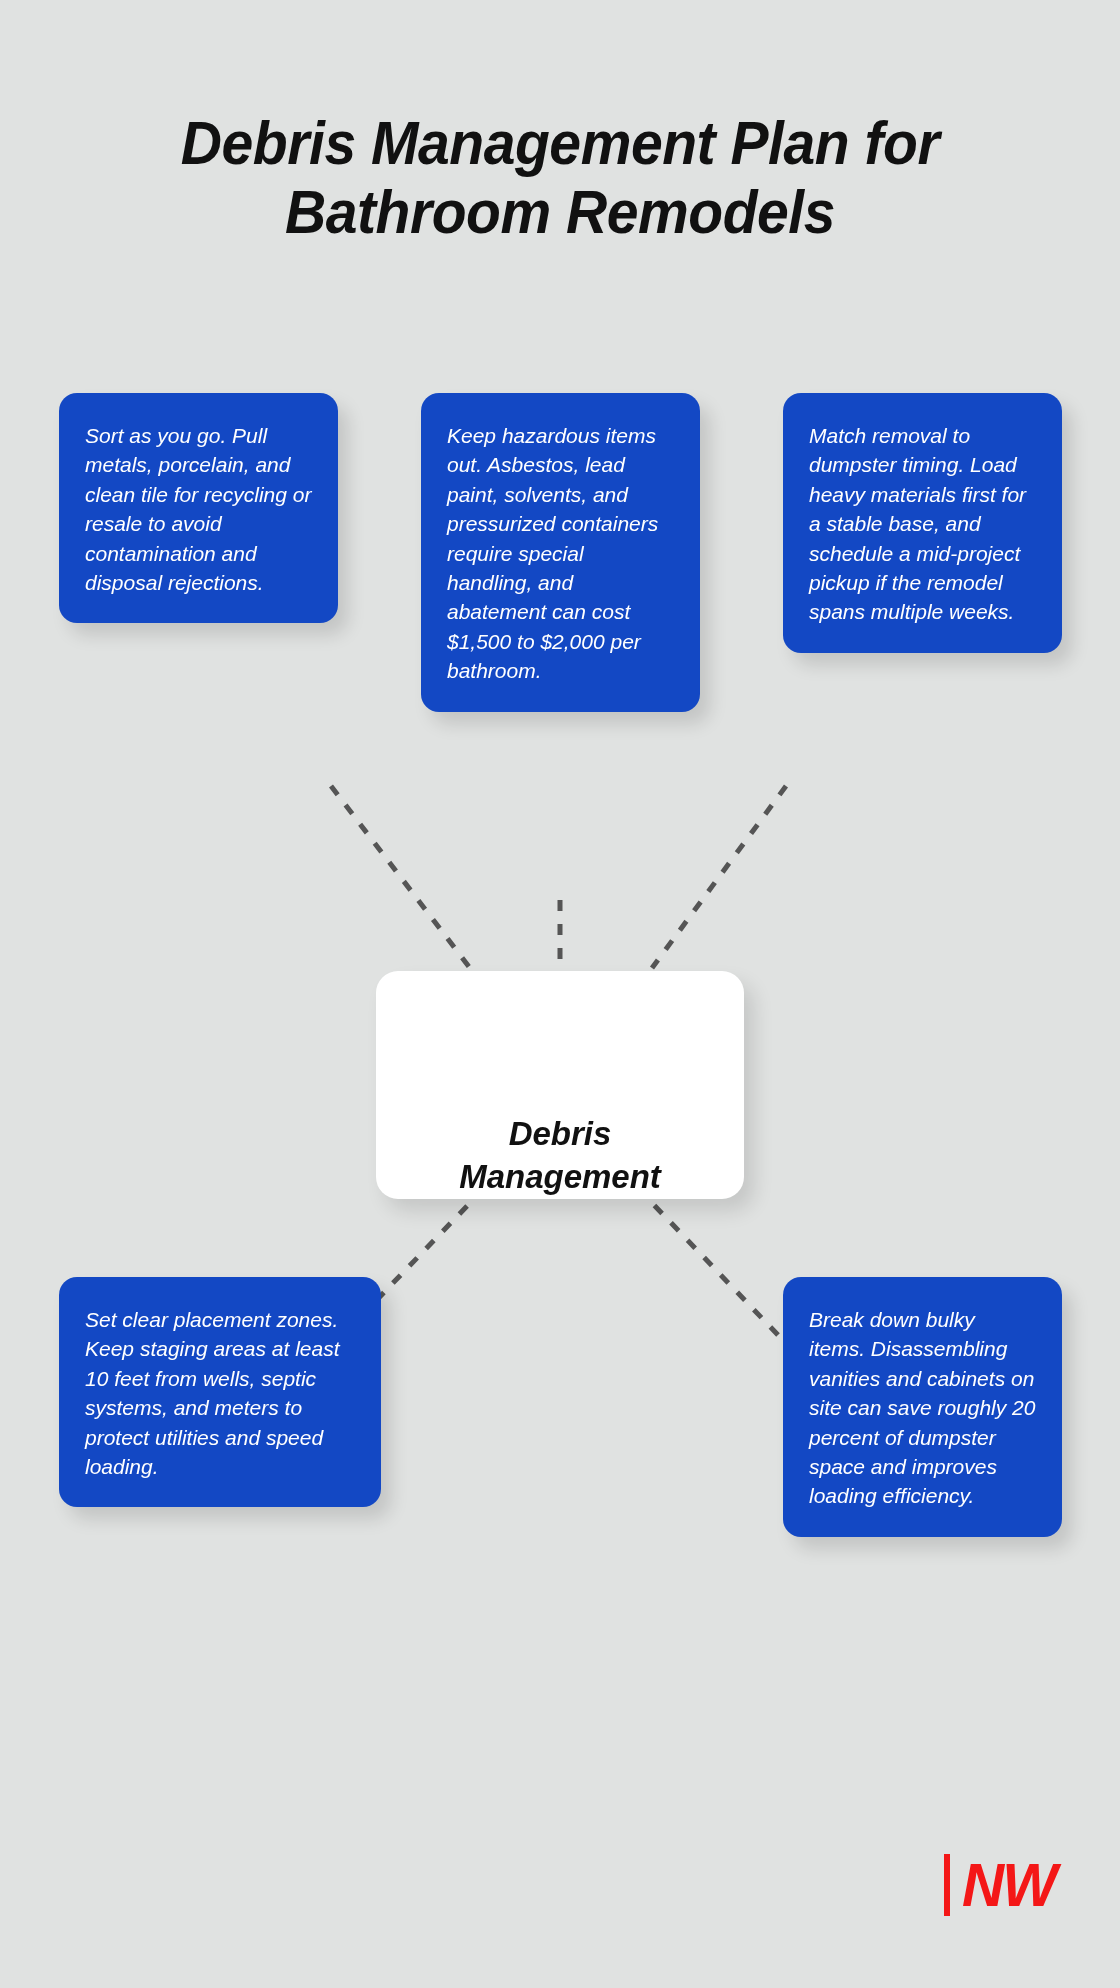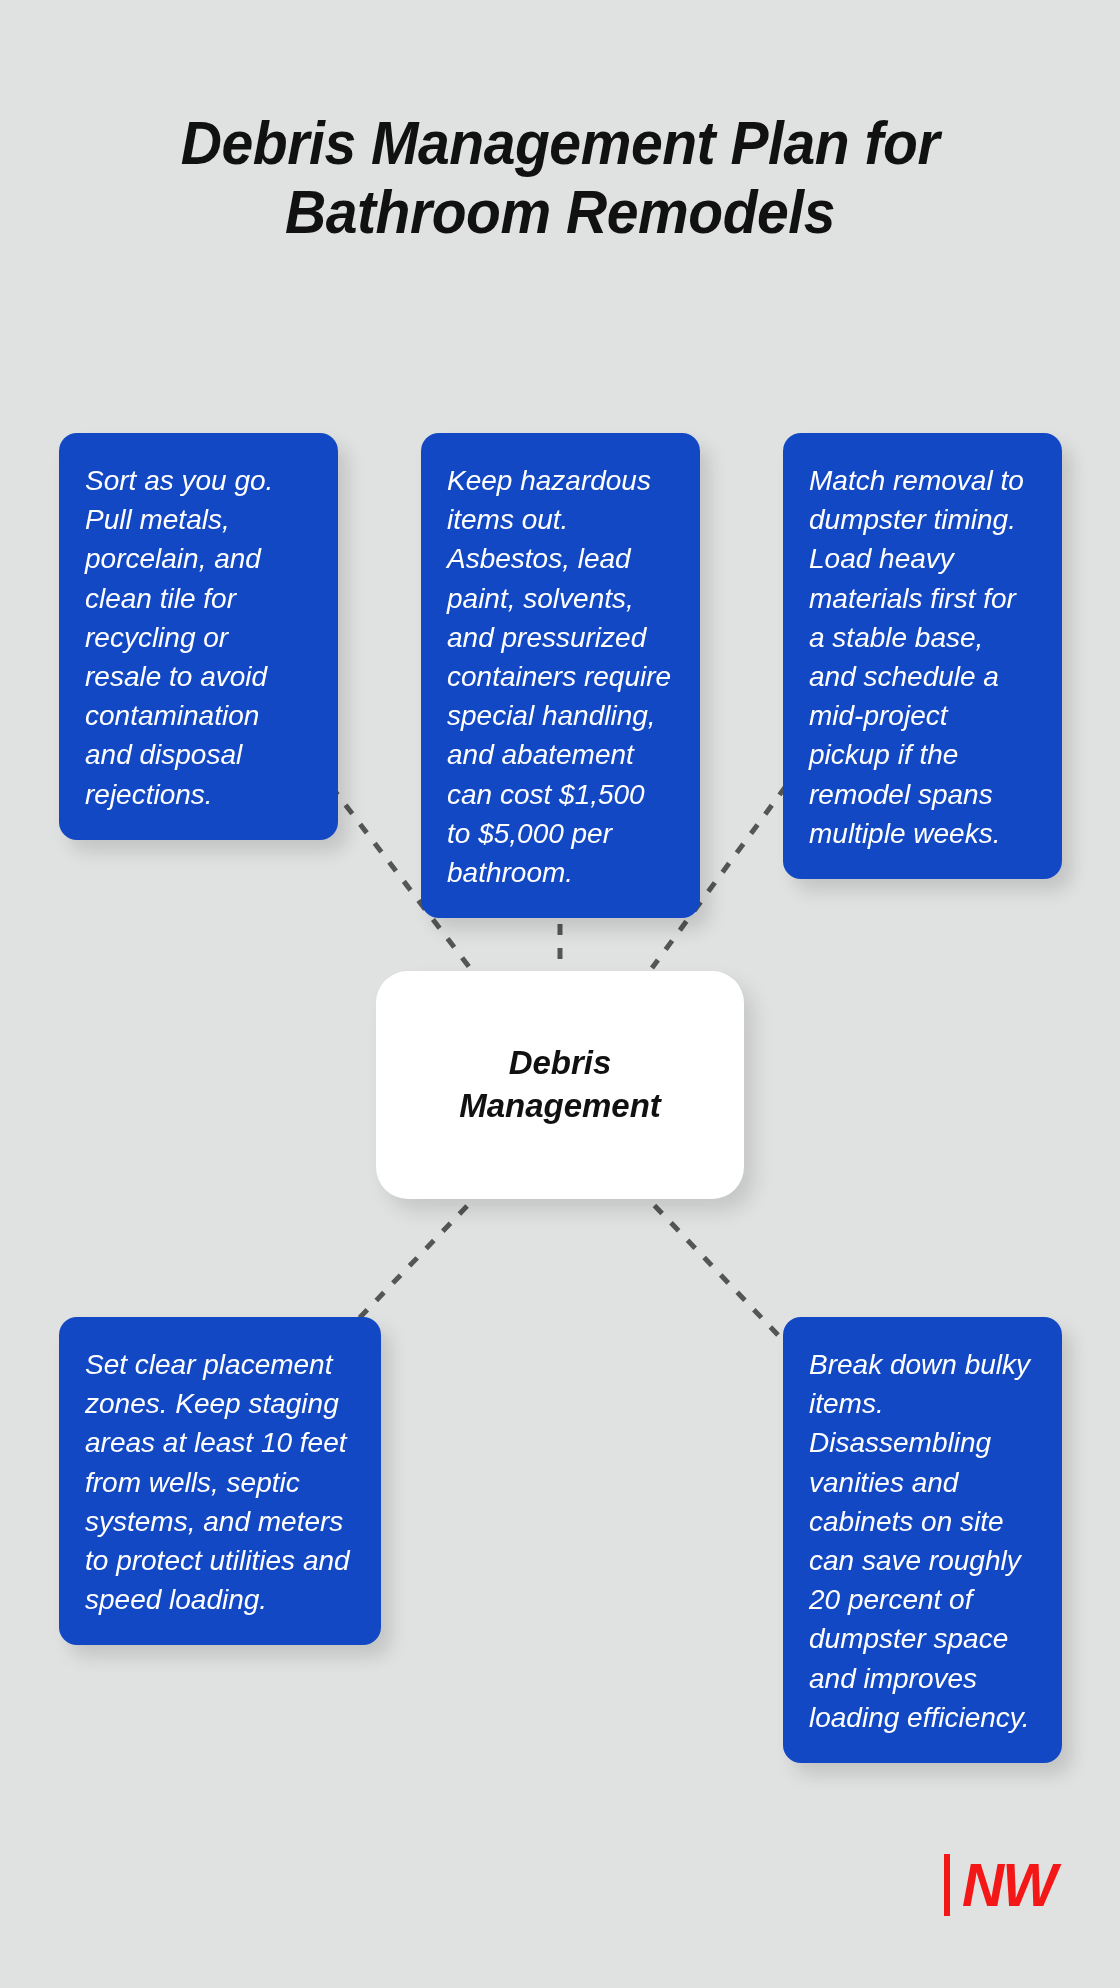--- a/index.html
+++ b/index.html
@@ -45,48 +45,47 @@
     pointer-events: none;
   }
 
   
   .card {
     position: absolute;
     background: #1348c4;
     border-radius: 18px;
     color: #ffffff;
     font-family: "Liberation Sans", sans-serif;
-    font-size: 28px;
+    font-size: 21px;
     line-height: 1.40;
     padding: 28px 26px 26px 26px;
     box-shadow: 10px 12px 18px rgba(0,0,0,0.13);
     z-index: 3;
-    margin-top: 40px;
   }
 
   .card-text { display: block; }
 
   #card-sort      { left: 59px;  top: 393px;  width: 279px; }
   #card-hazard    { left: 421px; top: 393px;  width: 279px; }
   #card-timing    { left: 783px; top: 393px;  width: 279px; }
   #card-zones     { left: 59px;  top: 1277px; width: 322px; }
   #card-bulky     { left: 783px; top: 1277px; width: 279px; }
 
   
   .center-node {
     position: absolute;
     left: 376px;
     top: 971px;
     width: 368px;
     height: 228px;
     background: #ffffff;
-    border-radius: 32px;
+    border-radius: 22px;
     box-shadow: 10px 12px 20px rgba(0,0,0,0.12);
     display: flex;
-    align-items: center;
+    align-items: flex-end;
     justify-content: center;
     z-index: 4;
   }
   .center-label {
     font-family: "Liberation Sans", sans-serif;
     font-weight: bold;
     font-size: 33px;
     line-height: 1.30;
     color: #111111;
     text-align: center;
@@ -160,21 +159,21 @@
       <line x1="343" y1="1335" x2="468" y2="1205"></line>
       <line x1="778" y1="1335" x2="654" y2="1205"></line>
     </g>
   </svg>
 
   <div class="card" id="card-sort">
     <span class="card-text">Sort as you go. Pull metals, porcelain, and clean tile for recycling or resale to avoid contamination and disposal rejections.</span>
   </div>
 
   <div class="card" id="card-hazard">
-    <span class="card-text">Keep hazardous items out. Asbestos, lead paint, solvents, and pressurized containers require special handling, and abatement can cost $1,500 to $5,000 per bathroom.</span>
+    <span class="card-text">Keep hazardous items out. Asbestos, lead paint, solvents, and pressurized containers require special handling, and abatement can cost $1,500 to $2,000 per bathroom.</span>
   </div>
 
   <div class="card" id="card-timing">
     <span class="card-text">Match removal to dumpster timing. Load heavy materials first for a stable base, and schedule a mid-project pickup if the remodel spans multiple weeks.</span>
   </div>
 
   <div class="card" id="card-zones">
     <span class="card-text">Set clear placement zones. Keep staging areas at least 10 feet from wells, septic systems, and meters to protect utilities and speed loading.</span>
   </div>
 

